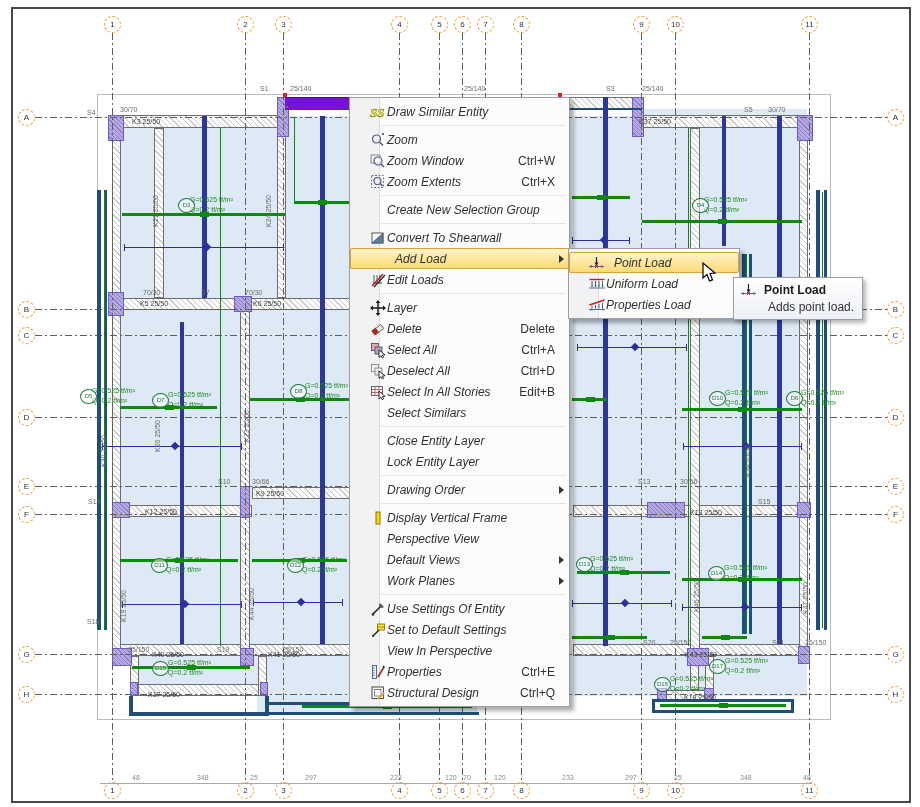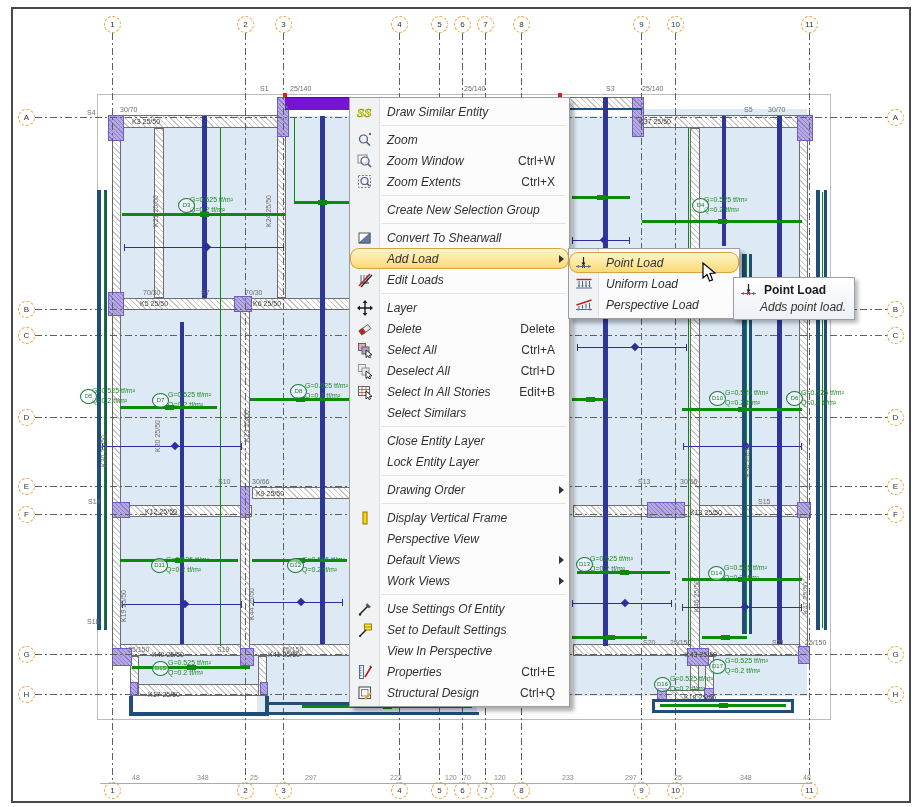--- a/index.html
+++ b/index.html
@@ -30,31 +30,31 @@
   .gt{font-size:7px;color:#1e8a1e;white-space:nowrap;line-height:7px;}
   .gc{width:15px;height:13px;border:1px solid #1b7a3d;border-radius:50%;color:#1b7a3d;font-size:6px;line-height:13px;text-align:center;background:rgba(255,255,255,.5);}
   .dimtxt{font-size:7px;color:#8a8a8a;white-space:nowrap;}
   .selbeam{background:#7713d6;border-top:1px solid #4d0b8d;}
   .redsq{width:4px;height:4px;background:#e02020;}
   .grip{width:4px;height:4px;background:#8d46d8;border:1px solid #5c2b95;box-sizing:border-box;}
   
   .menu{position:absolute;background:#fcfcfc;border:1px solid #9b9da1;box-shadow:4px 4px 4px rgba(0,0,0,.32);padding:3px 0;box-sizing:border-box;z-index:10;}
   .menu .icol{position:absolute;left:0;top:0;bottom:0;width:29px;background:#f1f2f4;border-right:1px solid #dcdde0;}
   .mi{position:relative;height:21px;display:flex;align-items:center;font-size:12px;color:#303030;cursor:default;}
-  .mi .mic{position:absolute;left:0;width:29px;height:21px;display:flex;align-items:center;justify-content:center;}
+  .mi .mic{position:absolute;left:13px;width:29px;height:21px;display:flex;align-items:center;justify-content:center;}
   .mi .mlabel{margin-left:37px;white-space:nowrap;font-style:italic;}
   .mi .msc{margin-left:auto;padding-right:14px;white-space:nowrap;}
   .mi .marr{position:absolute;right:5px;top:7px;width:0;height:0;border-left:5px solid #333;border-top:4px solid transparent;border-bottom:4px solid transparent;}
-  .mi.hl{background:linear-gradient(#fef6cd,#fbd973);box-shadow:inset 0 0 0 1px #d9a23c;border-radius:9px;}
+  .mi.hl{background:linear-gradient(#fef6cd,#fbd973);box-shadow:inset 0 0 0 1px #d9a23c;border-radius:2px;padding-left:8px;}
   .msep{height:1px;background:#e3e4e6;margin:3px 3px 3px 31px;}
   svg.micon{display:block;}
   
   #tooltip{position:absolute;background:linear-gradient(#ffffff,#edf0f5);border:1px solid #9ba0a8;box-shadow:3px 3px 4px rgba(0,0,0,.28);padding:4px 8px 5px 6px;z-index:12;}
   #tooltip .tt-title{display:flex;align-items:center;gap:6px;font-size:12px;font-weight:bold;color:#1a1a1a;white-space:nowrap;}
-  #tooltip .tt-body{margin-left:20px;margin-top:2px;font-size:12px;color:#333;white-space:nowrap;font-style:italic;}
+  #tooltip .tt-body{margin-left:28px;margin-top:2px;font-size:12px;color:#333;white-space:nowrap;}
   #cursor{position:absolute;z-index:20;}
 </style>
 </head>
 <body>
 
 <div id="viewport">
   <div id="canvas-frame">
     <div id="canvas">
         <div class="abs frame-rect" style="left: 84px; top: 85px; width: 732px; height: 624px;"></div>
         <div class="slab abs" style="left: 104px; top: 107px; width: 234px; height: 531px;"></div>
@@ -544,21 +544,21 @@
           <span class="mic"></span>
           <span class="mlabel">Perspective View</span>
         </div>
         <div class="mi">
           <span class="mic"></span>
           <span class="mlabel">Default Views</span>
           <span class="marr"></span>
         </div>
         <div class="mi">
           <span class="mic"></span>
-          <span class="mlabel">Work Views</span>
+          <span class="mlabel">Work Planes</span>
           <span class="marr"></span>
         </div>
         <div class="msep"></div>
         <div class="mi">
           <span class="mic">
             <svg class="micon" width="16" height="16">
               <line x1="3" y1="13" x2="11" y2="5" stroke="#222" stroke-width="1.6"></line>
               <path d="M10 2 l4 4 -2.4 1.2 -2.8 -2.8 Z" fill="#555"></path>
               <circle cx="3" cy="13.5" r="1.2" fill="#222"></circle>
             </svg>
@@ -634,21 +634,21 @@
         </div>
         <div class="mi">
           <span class="mic">
             <svg class="micon" width="18" height="16">
               <line x1="1.5" y1="8" x2="16.5" y2="3" stroke="#d11b1b" stroke-width="1.4"></line>
               <path d="M4 9 v2.5 M7.5 8 v3.5 M11 7 v4.5 M14.5 6 v5.5" stroke="#44617e" stroke-width="1"></path>
               <line x1="1" y1="12.5" x2="17" y2="12.5" stroke="#5a6b8c" stroke-width="1"></line>
               <path d="M1 12.5 l2.5 -1.2 v2.4 Z M17 12.5 l-2.5 -1.2 v2.4 Z" fill="#5a6b8c"></path>
             </svg>
           </span>
-          <span class="mlabel">Perspective Load</span>
+          <span class="mlabel">Properties Load</span>
         </div>
       </div>
   </div>
 
   <div id="tooltip" style="left: 733px; top: 277px;">
     <div class="tt-title">
       <span id="tt-icon">
           <svg class="micon" width="18" height="16">
             <line x1="1" y1="11.5" x2="16" y2="11.5" stroke="#5a6b8c" stroke-width="1"></line>
             <path d="M1 11.5 l3 -1.5 v3 Z M16 11.5 l-3 -1.5 v3 Z" fill="#5a6b8c"></path>

